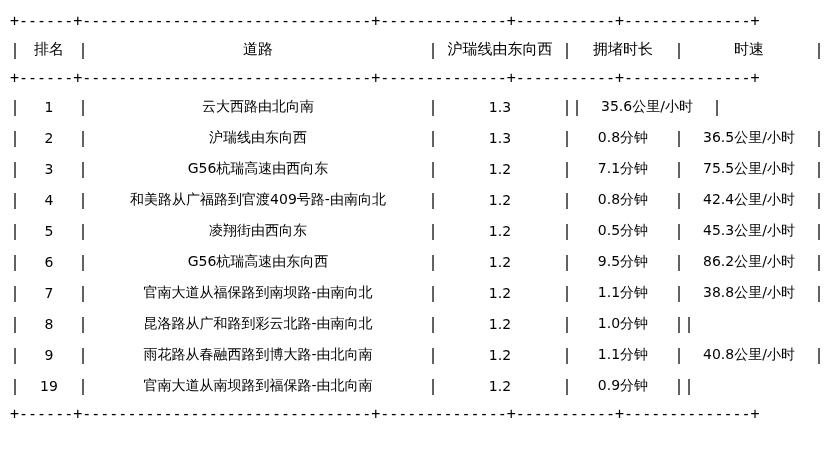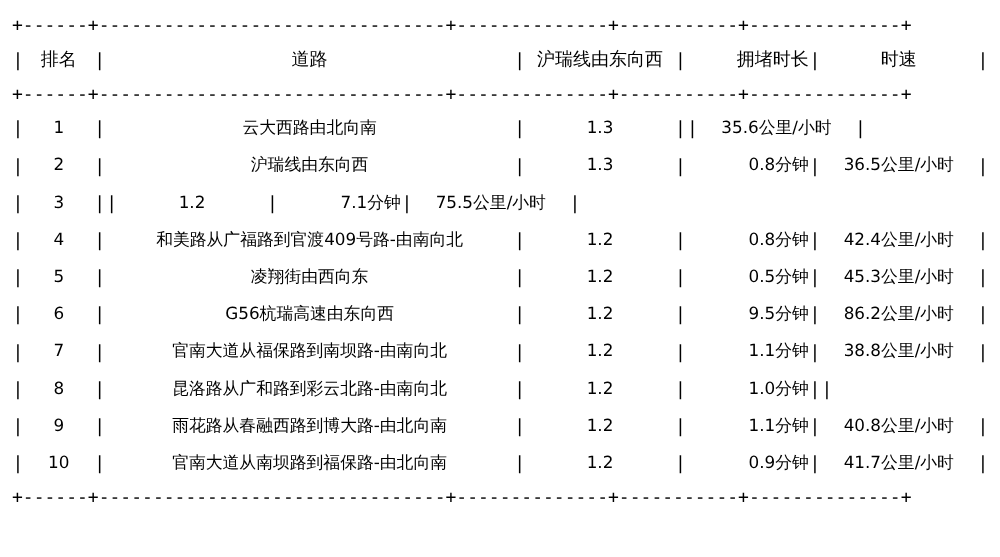--- a/index.html
+++ b/index.html
@@ -50,21 +50,21 @@
     font-size: 14px;
     color: #000;
     text-align: center;
     flex: 0 0 auto;
     overflow: hidden;
     white-space: nowrap;
   }
   .c-rank   { width: 58px; }
   .c-road   { width: 340px; }
   .c-index  { width: 124px; }
-  .c-dur    { width: 102px; text-align: right; }
+  .c-dur    { width: 102px; }
   .c-speed  { width: 130px; }
   .lead { width: 10px; flex: 0 0 auto; }
   .header .cell { font-size: 15px; }
 </style>
 </head>
 <body>
 
 <div id="ascii-table">
 
   <div class="rule">+------+--------------------------------+--------------+-----------+--------------+</div>
@@ -113,20 +113,21 @@
     <span class="pipe">|</span>
     <span class="cell c-speed">36.5公里/小时</span>
     <span class="pipe">|</span>
   </div>
 
   <div class="row">
     <span class="lead"></span>
     <span class="pipe">|</span>
     <span class="cell c-rank">3</span>
     <span class="pipe">|</span>
+    <span class="cell c-road">G56杭瑞高速由西向东</span>
     <span class="pipe">|</span>
     <span class="cell c-index">1.2</span>
     <span class="pipe">|</span>
     <span class="cell c-dur">7.1分钟</span>
     <span class="pipe">|</span>
     <span class="cell c-speed">75.5公里/小时</span>
     <span class="pipe">|</span>
   </div>
 
   <div class="row">
@@ -214,27 +215,26 @@
     <span class="pipe">|</span>
     <span class="cell c-dur">1.1分钟</span>
     <span class="pipe">|</span>
     <span class="cell c-speed">40.8公里/小时</span>
     <span class="pipe">|</span>
   </div>
 
   <div class="row">
     <span class="lead"></span>
     <span class="pipe">|</span>
-    <span class="cell c-rank">10</span>
+    <span class="cell c-rank">19</span>
     <span class="pipe">|</span>
     <span class="cell c-road">官南大道从南坝路到福保路-由北向南</span>
     <span class="pipe">|</span>
     <span class="cell c-index">1.2</span>
     <span class="pipe">|</span>
     <span class="cell c-dur">0.9分钟</span>
     <span class="pipe">|</span>
-    <span class="cell c-speed">41.7公里/小时</span>
     <span class="pipe">|</span>
   </div>
 
   <div class="rule">+------+--------------------------------+--------------+-----------+--------------+</div>
 
 </div>
 
 </body></html>

